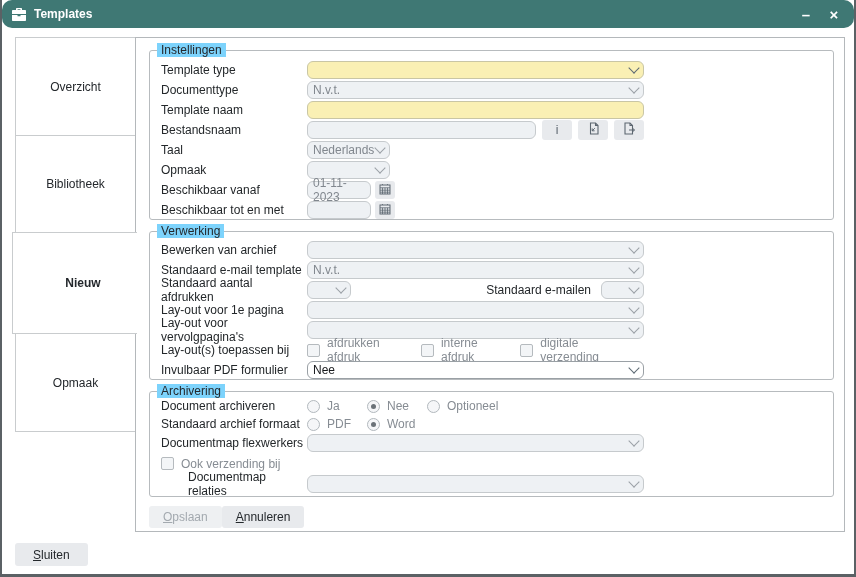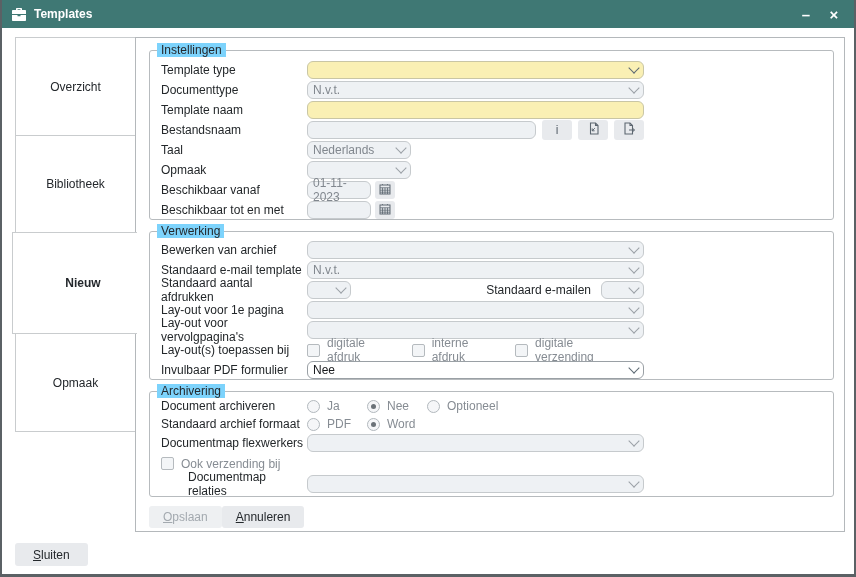--- a/index.html
+++ b/index.html
@@ -1,20 +1,20 @@
 <!DOCTYPE html>
 <html><head>
 <meta charset="utf-8">
 <style>
   html,body{margin:0;padding:0;background:#9a9a9a;font-family:"Liberation Sans",sans-serif;}
   .window{position:relative;width:856px;height:577px;background:#ffffff;box-sizing:border-box;
           border-left:2px solid #5b6165;border-right:2px solid #5b6165;border-bottom:3px solid #5b6165;
           overflow:hidden;}
   
-  .titlebar{position:absolute;left:0;top:0;width:100%;height:28px;background:#3F7874;display:flex;align-items:center;}
+  .titlebar{position:absolute;left:0;top:0;width:100%;height:28px;background:#3F7874;display:flex;align-items:center;border-radius:10px;}
   .titlebar .app-icon{margin-left:10px;display:flex;align-items:center;}
   .titlebar .title{color:#ffffff;font-size:12px;font-weight:bold;margin-left:8px;}
   .win-btn{color:#ffffff;font-size:15px;font-weight:bold;width:28px;height:28px;display:flex;align-items:center;justify-content:center;cursor:default;}
   .win-btns{margin-left:auto;display:flex;margin-right:6px;}
   
   .tab{position:absolute;left:13px;width:121px;box-sizing:border-box;border:1px solid #c9ccce;background:#ffffff;
        display:flex;align-items:center;justify-content:center;font-size:12px;color:#24282c;z-index:1;}
   .tab.t1{top:37px;height:99px;}
   .tab.t2{top:135px;height:98px;}
   .tab.t3{top:232px;height:102px;}
@@ -32,21 +32,21 @@
   .row.short{height:18px;}
   .lbl{width:146px;font-size:12px;color:#23272a;flex:none;}
   .lbl.indent{padding-left:27px;box-sizing:border-box;}
   .ctl{display:flex;align-items:center;width:337px;flex:none;}
   
   .inp,.dd{box-sizing:border-box;height:18px;border-radius:6px;display:flex;align-items:center;font-size:12px;padding:0 5px;}
   .dd{justify-content:space-between;}
   .req{background:#FAF0B4;border:1px solid #c9c6a5;color:#23272a;}
   .dis{background:#eef1f4;border:1px solid #c6cacd;color:#81878e;}
   .ena{background:#ffffff;border:1px solid #9aa0a5;color:#17191c;}
-  .w-full{width:337px;}.w-230{width:229px;}.w-85{width:104px;}.w-64{width:64px;}.w-44{width:44px;}.w-43{width:43px;}
+  .w-full{width:337px;}.w-230{width:229px;}.w-85{width:83px;}.w-64{width:64px;}.w-44{width:44px;}.w-43{width:43px;}
   .chev{width:7px;height:7px;border-right:1.5px solid #5d6a74;border-bottom:1.5px solid #5d6a74;
         transform:rotate(45deg);margin-top:-4px;flex:none;}
   .dis .chev{border-color:#9ba1a7;}
   
   .mini-btn{box-sizing:border-box;height:20px;width:30px;margin-left:6px;border:none;border-radius:3px;background:#e8eaed;
             color:#5c6670;display:flex;align-items:center;justify-content:center;font-size:12px;cursor:default;}
   .cal-btn{width:20px;height:18px;margin-left:4px;}
   
   .cb{width:13px;height:13px;box-sizing:border-box;border:1px solid #b5babe;border-radius:2px;background:#f3f5f7;flex:none;}
   .radio{width:13px;height:13px;box-sizing:border-box;border:1px solid #b2b8bd;border-radius:50%;background:#f5f6f8;
@@ -265,21 +265,21 @@
           <span class="chev"></span>
             </div>
           </div>
       </div>
 
       <div class="row">
         <span class="lbl">Lay-out(s) toepassen bij</span>
         <div class="ctl cb-group">
           <span class="opt">
             <span class="cb"></span>
-            <span class="opt-lbl">digitale afdruk</span>
+            <span class="opt-lbl">afdrukken afdruk</span>
             </span>
           <span class="opt">
             <span class="cb"></span>
             <span class="opt-lbl">interne afdruk</span>
             </span>
           <span class="opt">
             <span class="cb"></span>
             <span class="opt-lbl">digitale verzending</span>
             </span>
         </div>

